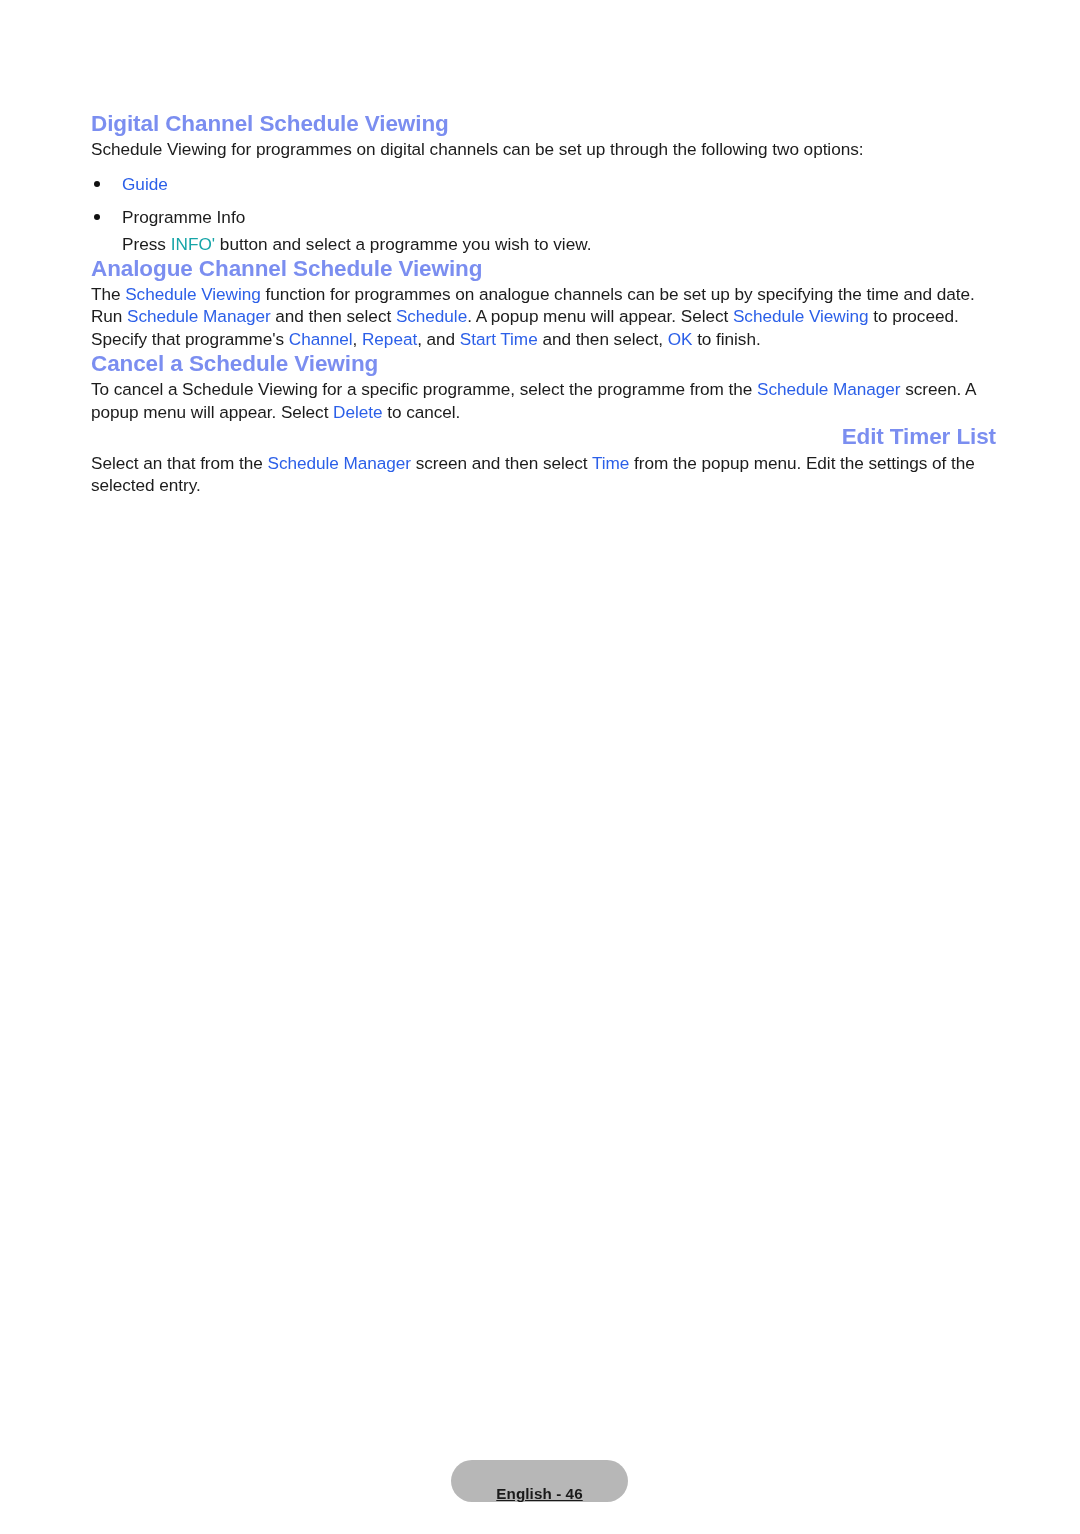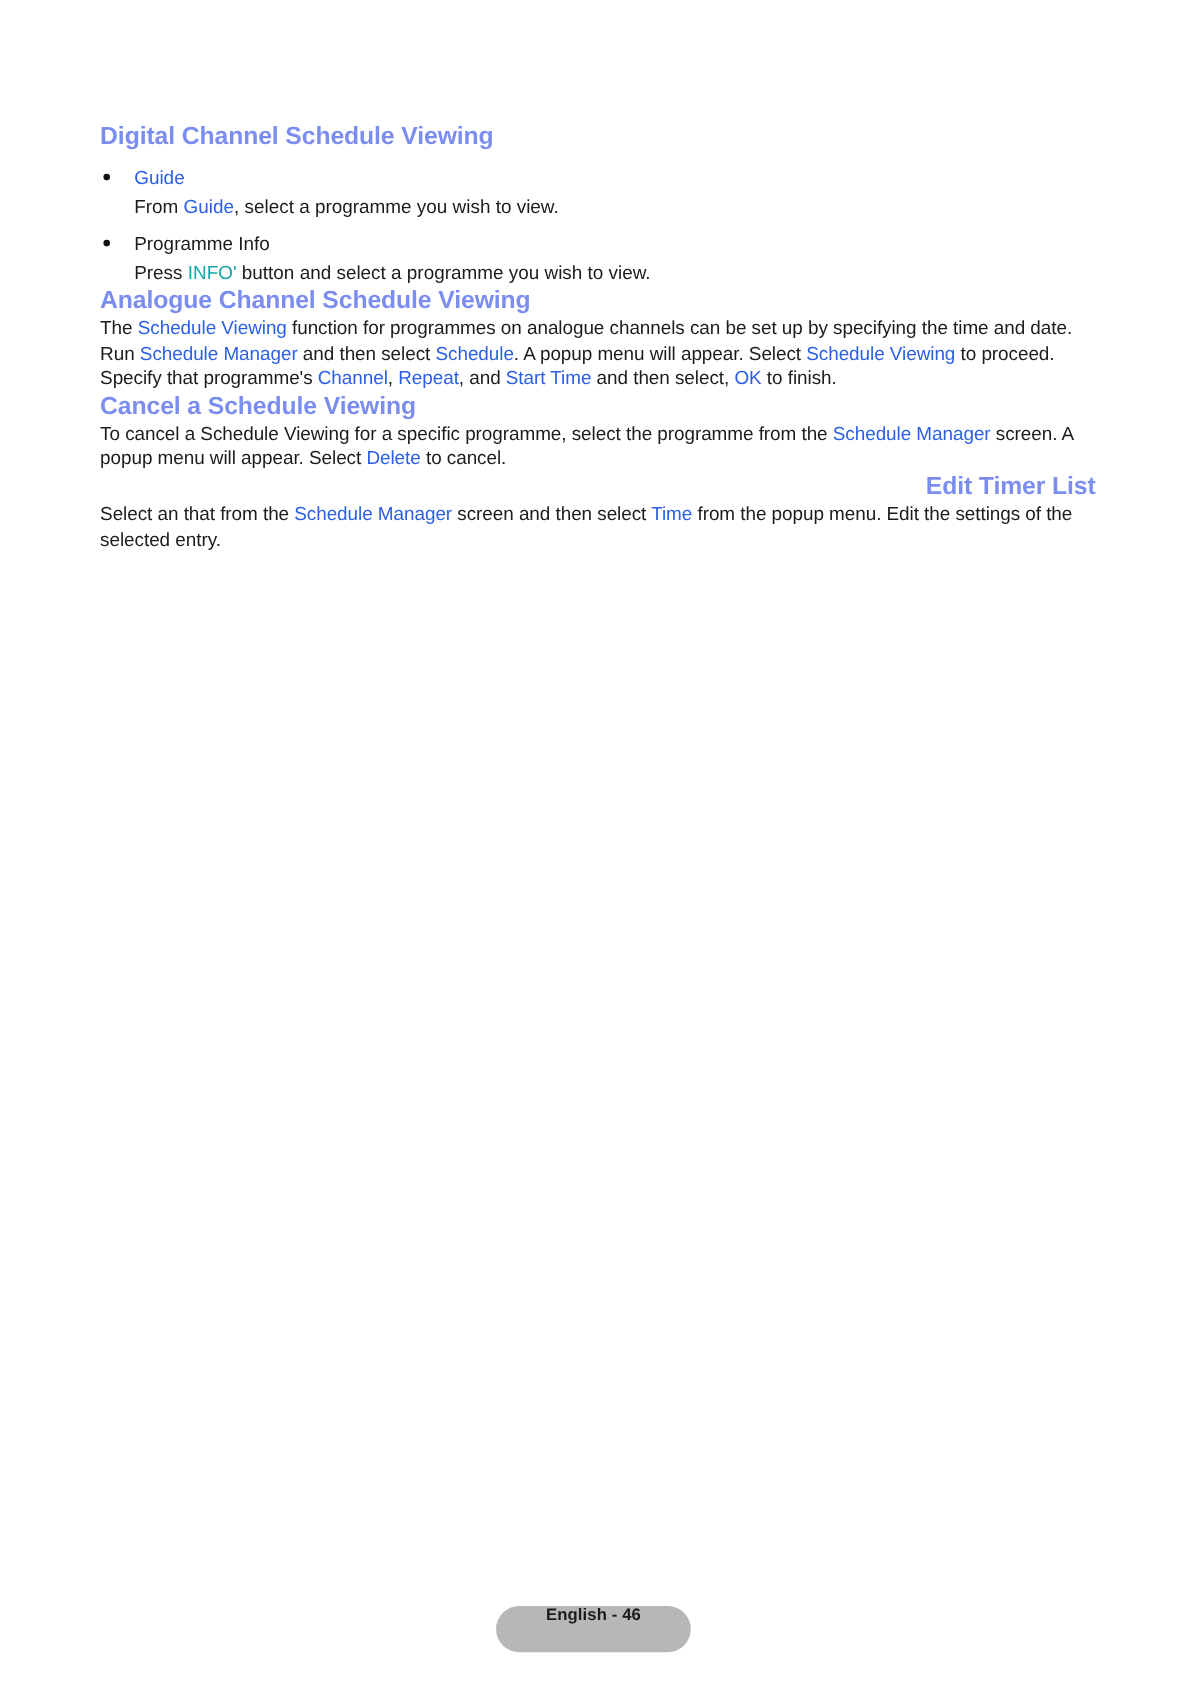--- a/index.html
+++ b/index.html
@@ -109,45 +109,46 @@
 
   .footer-badge {
     position: absolute;
     left: 451px;
     top: 1460px;
     width: 177px;
     height: 42px;
     border-radius: 21px;
     background: #b7b7b7;
     display: flex;
-    align-items: flex-start;
+    align-items: flex-end;
     justify-content: center;
+    text-decoration: underline;
   }
   .footer-badge .label {
     font-size: 15.2px;
     font-weight: 700;
     color: #1a1a1a;
     letter-spacing: 0.1px;
   }
 </style>
 </head>
 <body>
 
 <div class="page">
 
   <div class="content">
 
     <h2 class="section-heading blk-digital-head">Digital Channel Schedule Viewing</h2>
 
+    <p class="body-text blk-digital-intro">Schedule Viewing for programmes on digital channels can be set up through the following two options:</p>
 
     <ul class="bullets">
       <li>
         <span class="dot"></span>
         <span class="bullet-title is-link">Guide</span>
-        <span class="bullet-desc"><span>From </span><span class="lnk">Guide</span><span>, select a programme you wish to view.</span></span>
       </li>
       <li>
         <span class="dot"></span>
         <span class="bullet-title">Programme Info</span>
         <span class="bullet-desc"><span>Press </span><span class="teal">INFO'</span><span> button and select a programme you wish to view.</span></span>
       </li>
     </ul>
 
     <h2 class="section-heading blk-analogue-head">Analogue Channel Schedule Viewing</h2>
 

